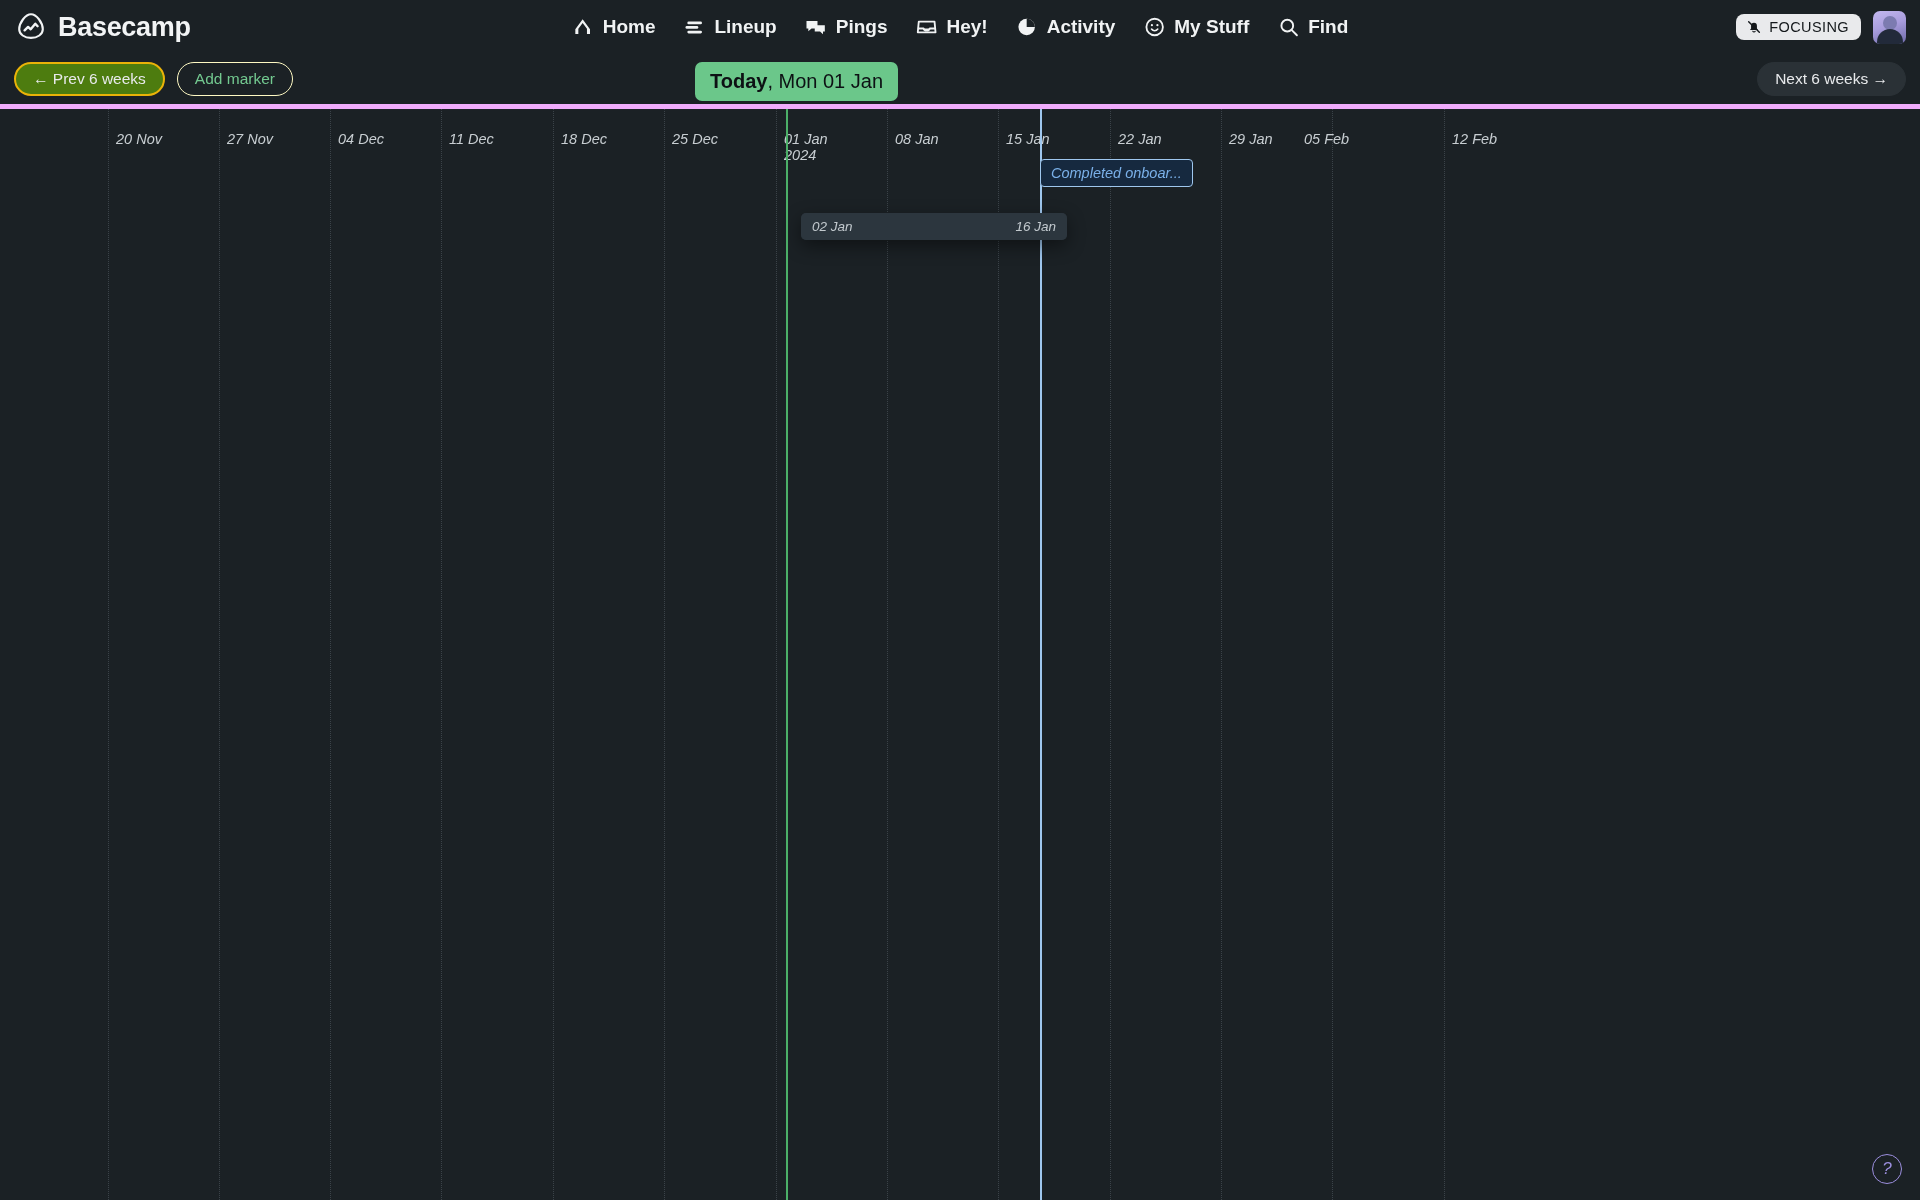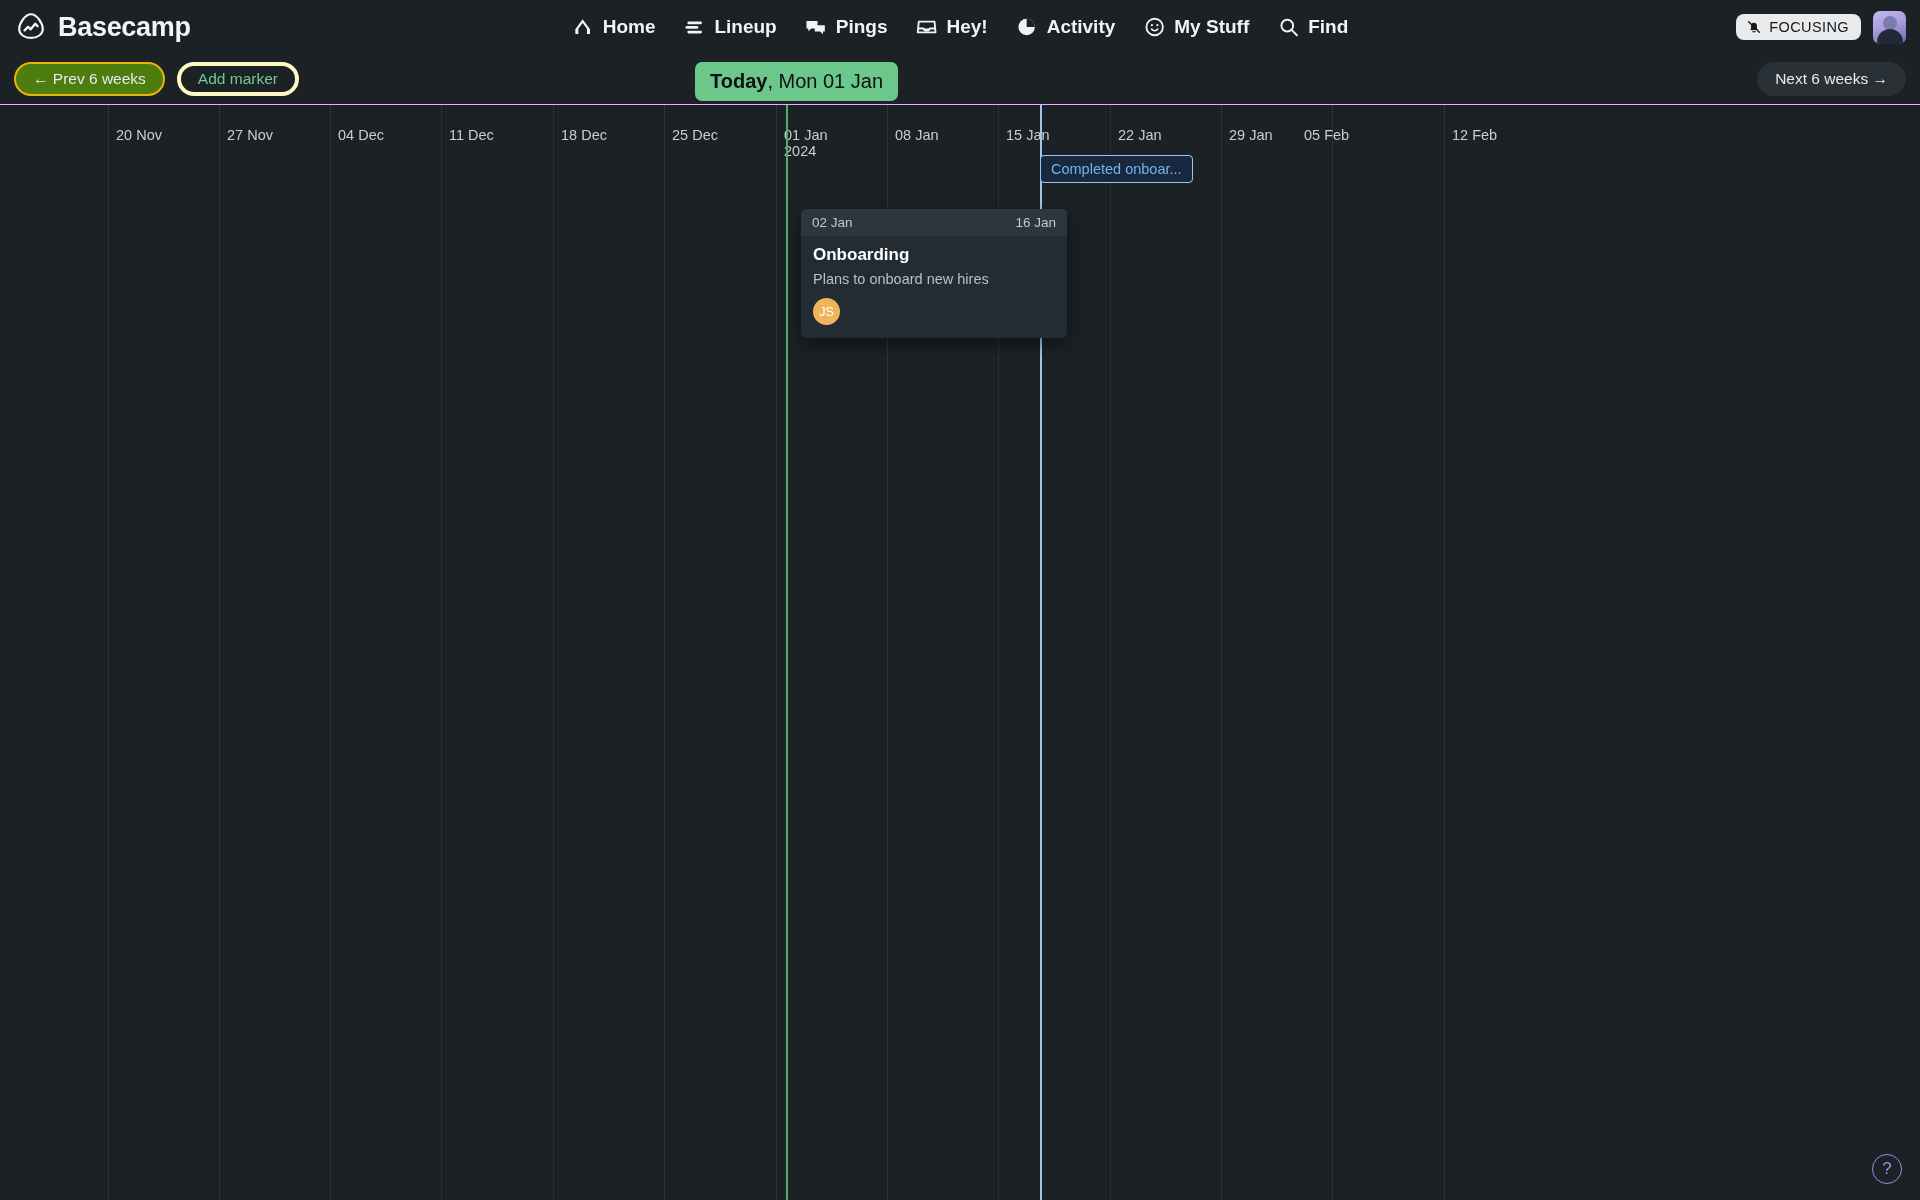--- a/index.html
+++ b/index.html
@@ -97,21 +97,21 @@
     height: 34px; padding: 0 17px;
     border-radius: 19px;
     font-size: 15.5px;
     cursor: pointer;
     white-space: nowrap;
   }
   .btn-prev { background: #4d7c0f; color: #e8eaec; border: 2px solid #eab308; }
   .btn-next { background: #2a3136; color: #e8eaec; border: 1px solid #2a3136; }
   .btn-marker {
     background: transparent; color: #73c990;
-    border: 4px solid #fef9c3;
+    border: 1px solid #fef9c3;
     margin-left: 12px;
   }
   .today-pill {
     position: absolute;
     left: 695px;
     top: 8px;
     background: #6bc78a;
     color: #0d1114;
     border-radius: 7px;
     padding: 8px 15px;
@@ -121,21 +121,22 @@
   }
   .today-pill b { font-weight: bold; }
   .today-pill span { font-weight: normal; }
   .toolbar-right { margin-left: auto; }
 
   
   .timeline {
     position: relative;
     height: 1096px;
     overflow: hidden;
-    border-top: 1px solid #f0abfc;
+    border-top: 5px solid #f0abfc;
+    font-style: italic;
   }
   .grid-col {
     position: absolute;
     top: 0; bottom: 0;
     width: 0;
     border-left: 1px dotted #3b4349;
   }
   .col-label {
     position: absolute;
     top: 22px;
@@ -376,21 +377,16 @@
   <div class="today-line" id="today-line" style="left: 786px; background: rgb(76, 175, 104);"></div>
 
   <div class="marker-line" id="marker-line" style="left: 1040px; background: rgb(159, 199, 238);"></div>
   <div class="marker-chip" id="marker-chip" style="left: 1040px; top: 50px; background: rgb(22, 41, 63); border-color: rgb(159, 199, 238); color: rgb(122, 176, 232);">Completed onboar...</div>
 
   <div class="scope-card" id="scope-card" style="left: 801px; top: 104px;">
     <div class="scope-head">
       <span>02 Jan</span>
       <span>16 Jan</span>
     </div>
-    <div class="scope-body">
-      <div class="scope-title">Onboarding</div>
-      <div class="scope-desc">Plans to onboard new hires</div>
-      <div class="scope-avatar" style="background: rgb(240, 180, 92);">JS</div>
-    </div>
   </div>
 
   <div class="help-btn">?</div>
 </div>
 
 </body></html>

